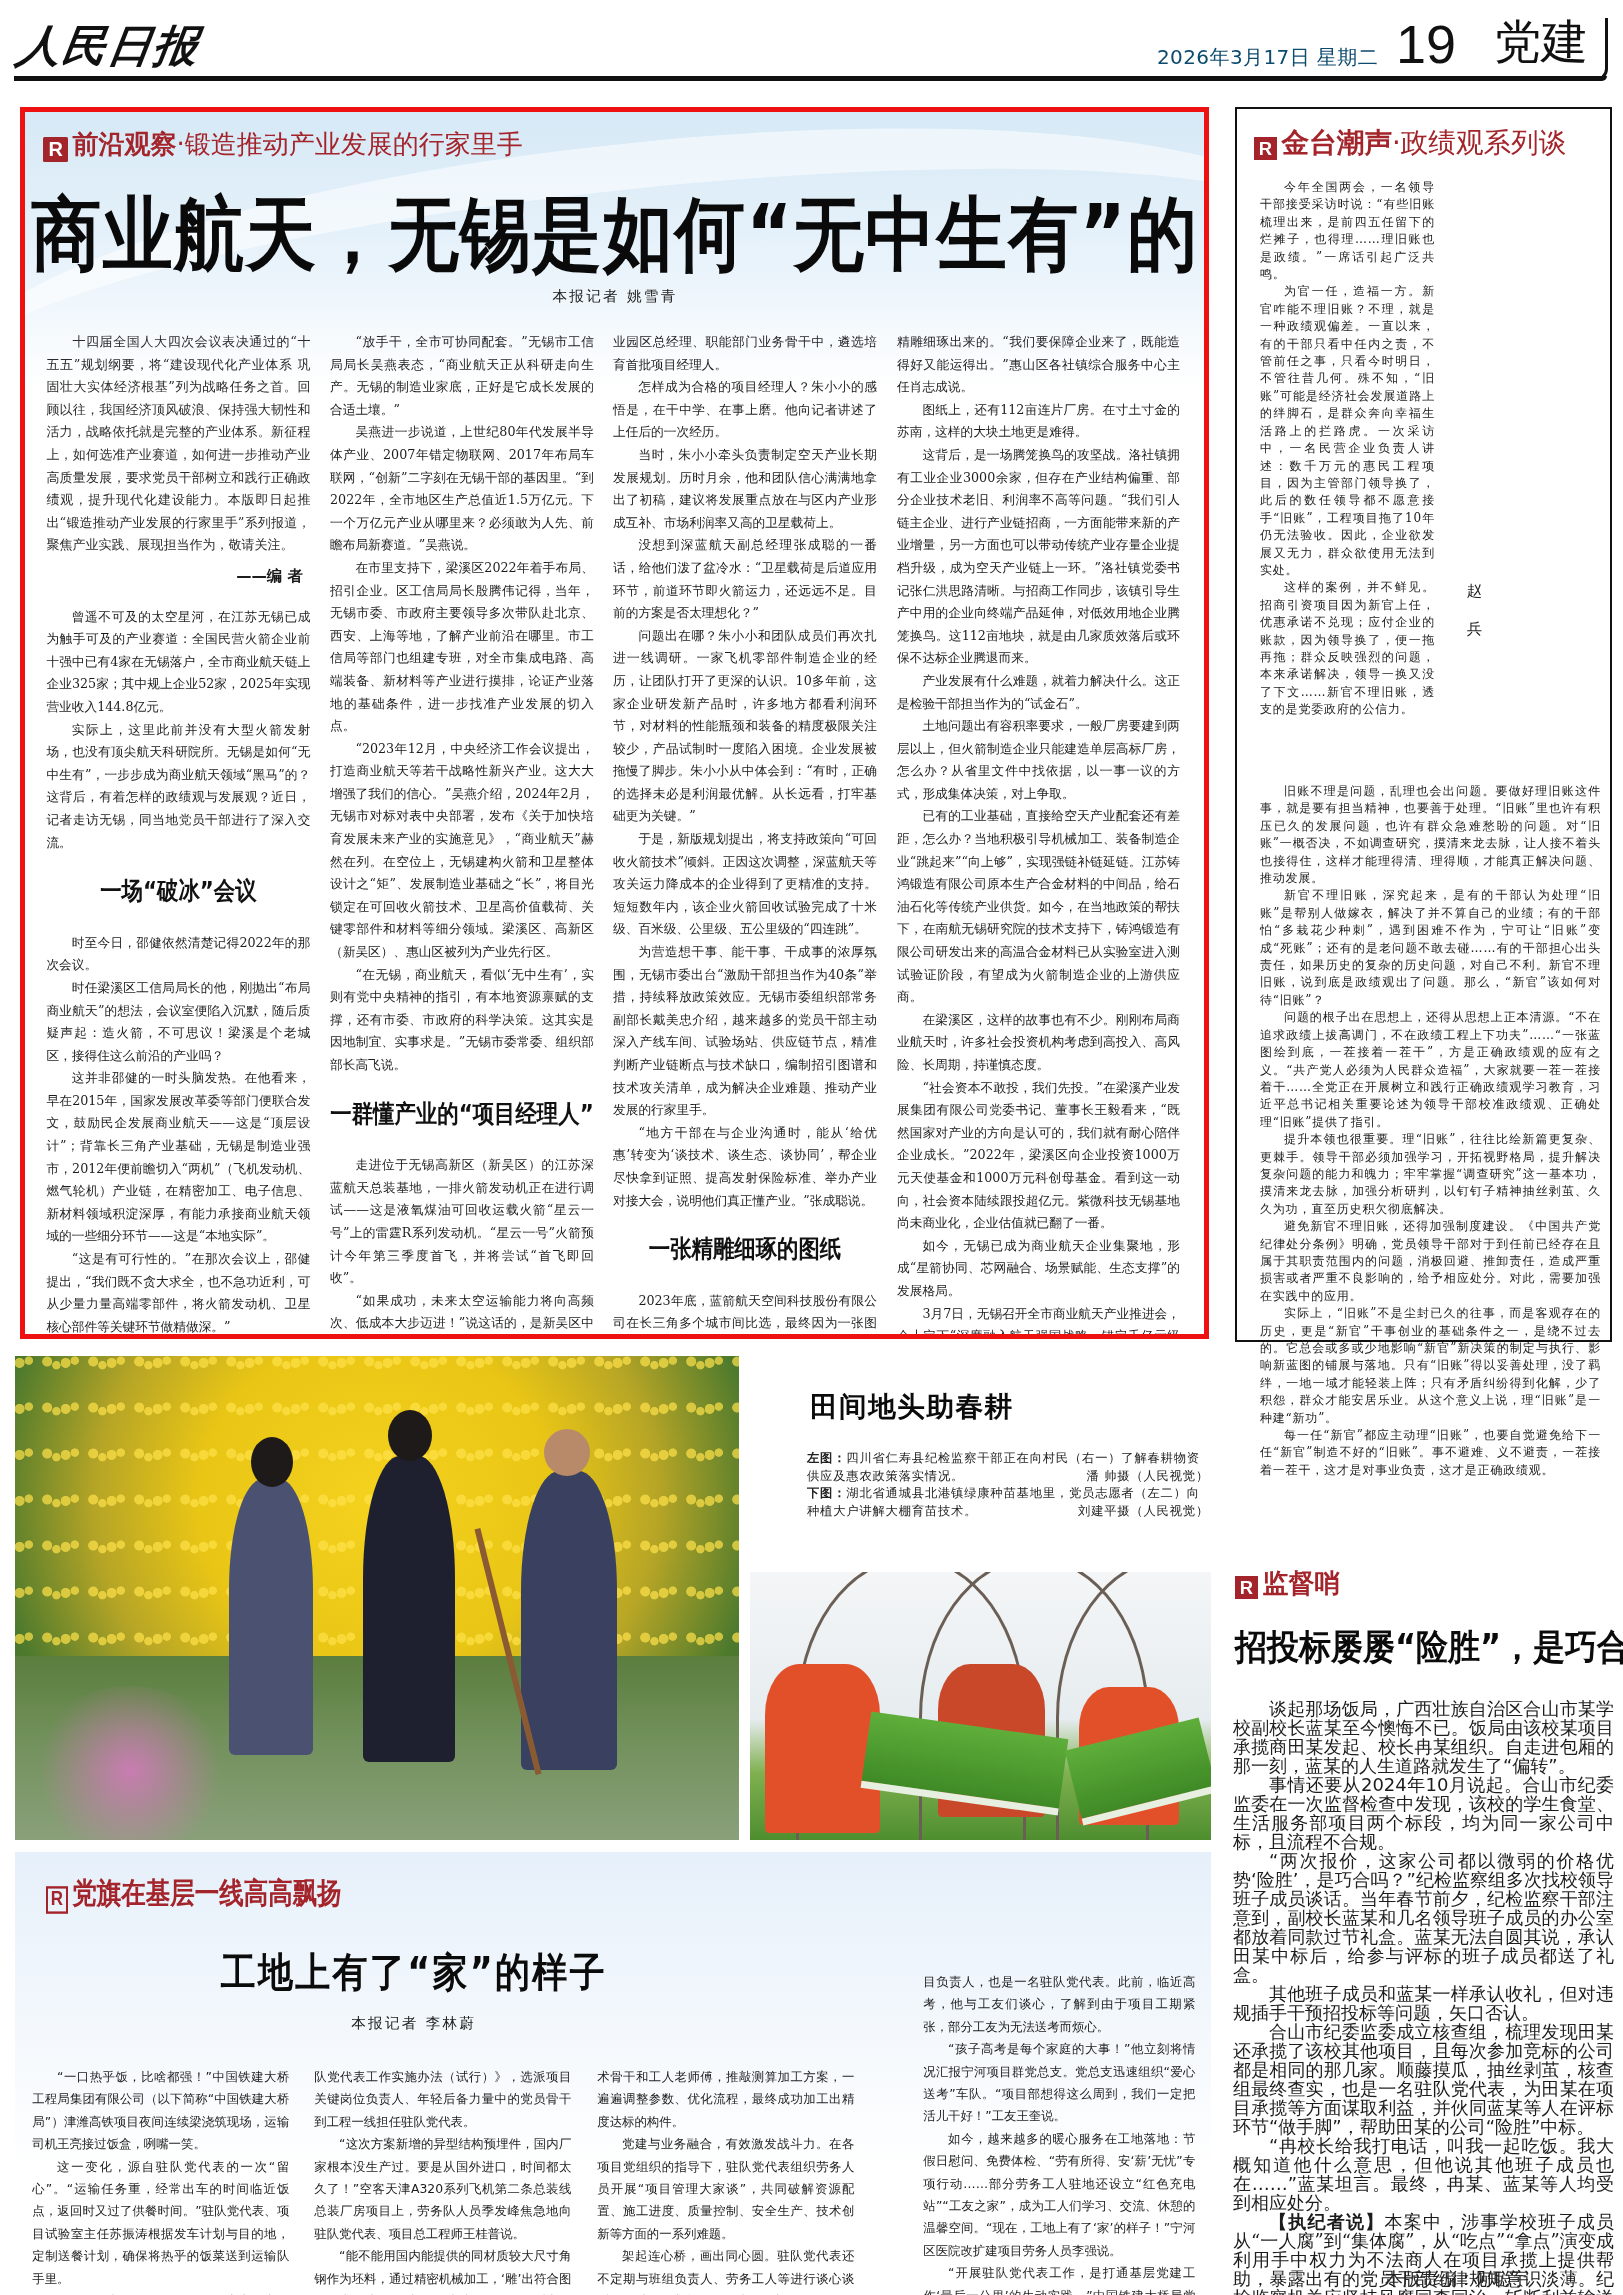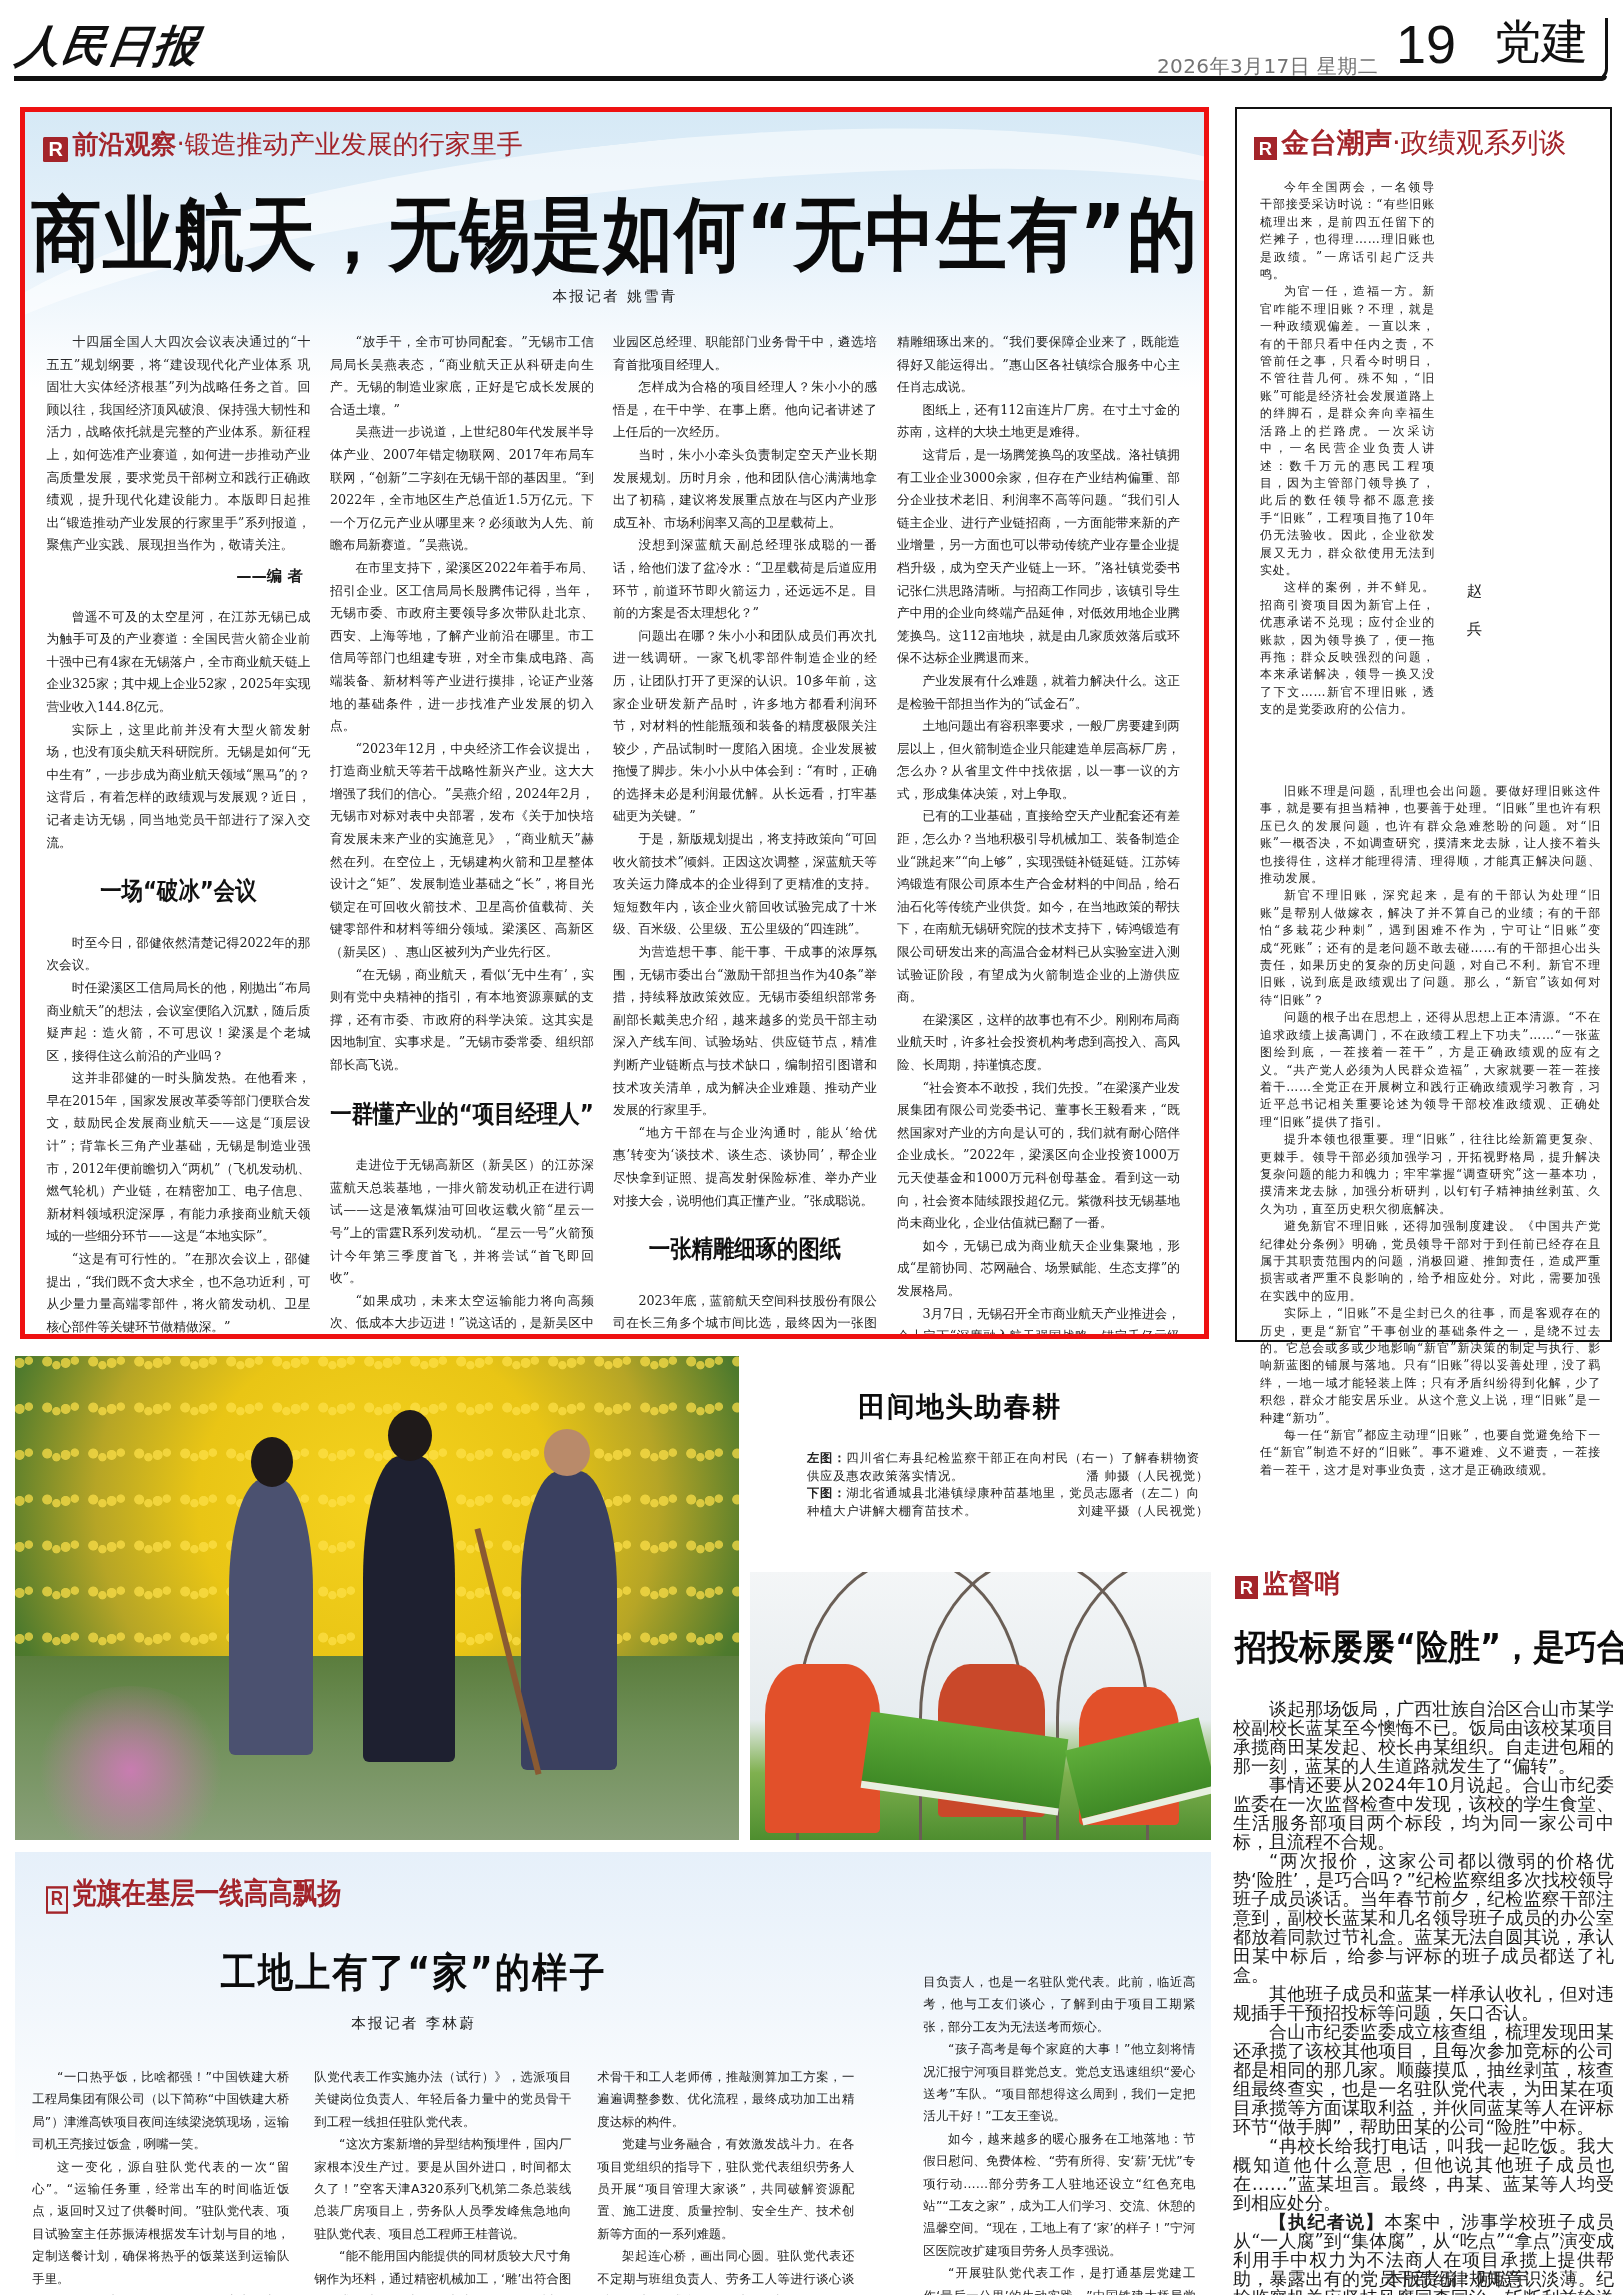--- a/index.html
+++ b/index.html
@@ -4,21 +4,21 @@
 <style>
   * { box-sizing: border-box; margin: 0; padding: 0; }
   html, body { width: 1623px; height: 2295px; background: #ffffff; overflow: hidden; }
   body { position: relative; font-family: "DejaVu Serif", "Liberation Serif", serif; color: #1a1a1a; }
 
   
   .masthead { position: absolute; left: 0; top: 0; width: 1623px; height: 84px; }
   .logo { position: absolute; left: 17px; top: 17px; font-family: "DejaVu Serif", serif; font-style: italic; font-weight: bold; font-size: 44px; letter-spacing: 1.5px; color: #111; transform: skewX(-8deg); }
   .mast-rule { position: absolute; left: 13.8px; top: 76px; width: 1593px; height: 4.6px; background: #111; border-radius: 0 0 13.8px 0; }
   .mast-right-curve { position: absolute; right: 15.3px; top: 18.4px; width: 13.8px; height: 63px; border-right: 3.1px solid #111; border-bottom: 3.1px solid #111; border-bottom-right-radius: 12.3px; }
-  .dateline { position: absolute; left: 1157px; top: 53px; font-family: "DejaVu Sans", sans-serif; font-size: 20px; color: #737373; letter-spacing: 0.4px; }
+  .dateline { position: absolute; left: 1157px; top: 44px; font-family: "DejaVu Sans", sans-serif; font-size: 20px; color: #0c4a6e; letter-spacing: 0.4px; }
   .page-num { position: absolute; left: 1396px; top: 17px; font-family: "Liberation Sans", sans-serif; font-size: 54px; color: #111; line-height: 1; }
   .section-name { position: absolute; left: 1494px; top: 18.4px; font-family: "DejaVu Sans", sans-serif; font-size: 47px; color: #111; line-height: 1; }
 
   
   .lead-box { position: absolute; left: 20px; top: 107px; width: 1189px; height: 1232px; border: 5.4px solid #ee1111;
     background: linear-gradient(180deg, #d6e9f6 0px, #e9f3fb 153px, #ffffff 276px, #ffffff 100%); overflow: hidden; }
   .lead-swoosh { position: absolute; left: -77px; top: 31px; width: 1379px; height: 322px; border-radius: 50%; border-top: 46px solid rgba(255,255,255,0.55); transform: rotate(-6deg); pointer-events: none; }
   .kicker { position: absolute; left: 18.4px; top: 15.3px; font-family: "DejaVu Sans", sans-serif; font-size: 26px; color: #a3242a; white-space: nowrap; }
   .kicker .r-badge { display: inline-block; width: 24.5px; height: 24.5px; background: #a3242a; color: #fff; font-weight: bold; font-size: 20px; text-align: center; line-height: 24.5px; border-radius: 1.5px; margin-right: 4.6px; vertical-align: -3.1px; font-family: "Liberation Sans", sans-serif; }
   .kicker .k-strong { font-weight: bold; }
@@ -54,21 +54,21 @@
       background-size: 46px 46px; opacity: 0.7; }
   .photo-left .ground { position: absolute; left: 0; bottom: 0; width: 100%; height: 38%; background: linear-gradient(180deg, #5b7d3d 0%, #6f8f58 40%, #8aa07a 100%); }
   .photo-left .blur-pink { position: absolute; left: 15.3px; bottom: -15.3px; width: 199px; height: 169px; border-radius: 50%; background: radial-gradient(circle, rgba(214,120,190,0.85), rgba(214,120,190,0) 70%); }
   .person { position: absolute; border-radius: 40% 40% 6.1px 6.1px; }
   .person .head { position: absolute; border-radius: 50%; background: #e8c1a0; }
   .photo-right { position: absolute; left: 750px; top: 1572px; width: 461px; height: 268px; overflow: hidden;
     background: linear-gradient(180deg, #f4f6f7 0%, #e6ecef 55%, #7fb04f 75%, #4e8e2f 100%); }
   .photo-right .arch { position: absolute; border: 3.1px solid #6a5e55; border-bottom: none; border-radius: 50% 50% 0 0; }
   .photo-right .vest { position: absolute; border-radius: 30% 30% 4.6px 4.6px; background: #e2502a; }
   .photo-right .tray { position: absolute; background: linear-gradient(180deg, #5fae3a, #3f8a26); border-bottom: 7.7px solid #e7efe0; }
-  .photo-title { position: absolute; left: 858px; top: 1388px; font-family: Liberation Mono, monospace; font-weight: bold; font-size: 27.6px; color: #0b0b0b; letter-spacing: 1.5px; }
+  .photo-title { position: absolute; left: 810px; top: 1388px; font-family: Liberation Mono, monospace; font-weight: bold; font-size: 27.6px; color: #0b0b0b; letter-spacing: 1.5px; }
   .photo-caption { position: absolute; left: 807px; top: 1450px; width: 402px; font-family: "DejaVu Serif", serif; font-size: 12.3px; line-height: 17.6px; color: #222; letter-spacing: 0.8px; }
   .photo-caption b { font-family: "DejaVu Sans", sans-serif; }
   .credit { float: right; font-family: "DejaVu Sans", sans-serif; font-size: 12.3px; }
 
   
   .jd-kicker { position: absolute; left: 1235px; top: 1566px; font-family: "DejaVu Sans", sans-serif; font-weight: bold; font-size: 26px; color: #a3242a; }
   .jd-kicker .r-badge { display: inline-block; width: 23px; height: 23px; background: #a3242a; color: #fff; font-size: 18.4px; text-align: center; line-height: 23px; margin-right: 4.6px; vertical-align: -2.3px; font-family: "Liberation Sans", sans-serif; }
   .jd-title { position: absolute; left: 1235px; top: 1624px; width: 383px; font-family: "DejaVu Sans", sans-serif; font-size: 32px; color: #0b0b0b; white-space: nowrap; transform: scaleY(1.1); transform-origin: left top; }
   .jd-col { left: 1233px; top: 1699px; width: 381px; font-size: 18px; line-height: 19px; font-family: "DejaVu Sans", sans-serif; }
   .jd-col .zj { font-family: "DejaVu Serif", serif; }

